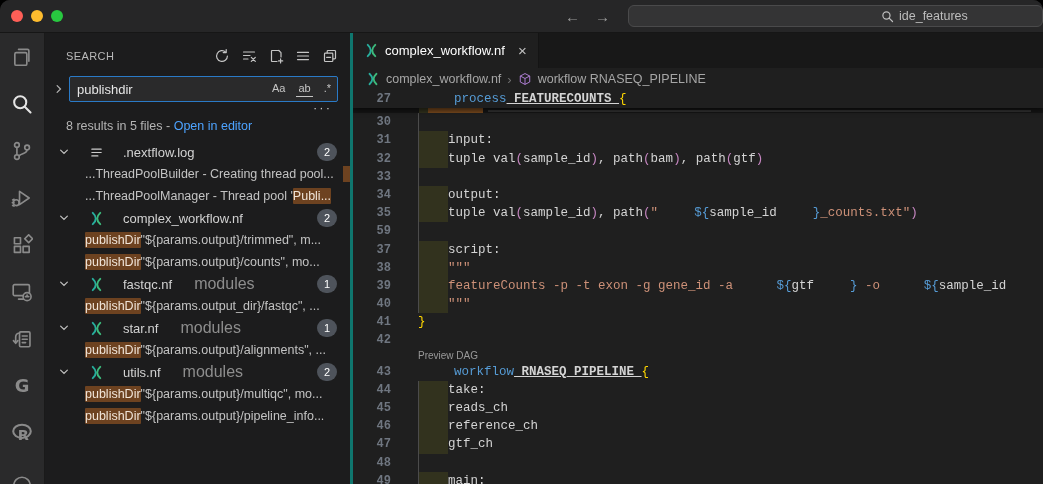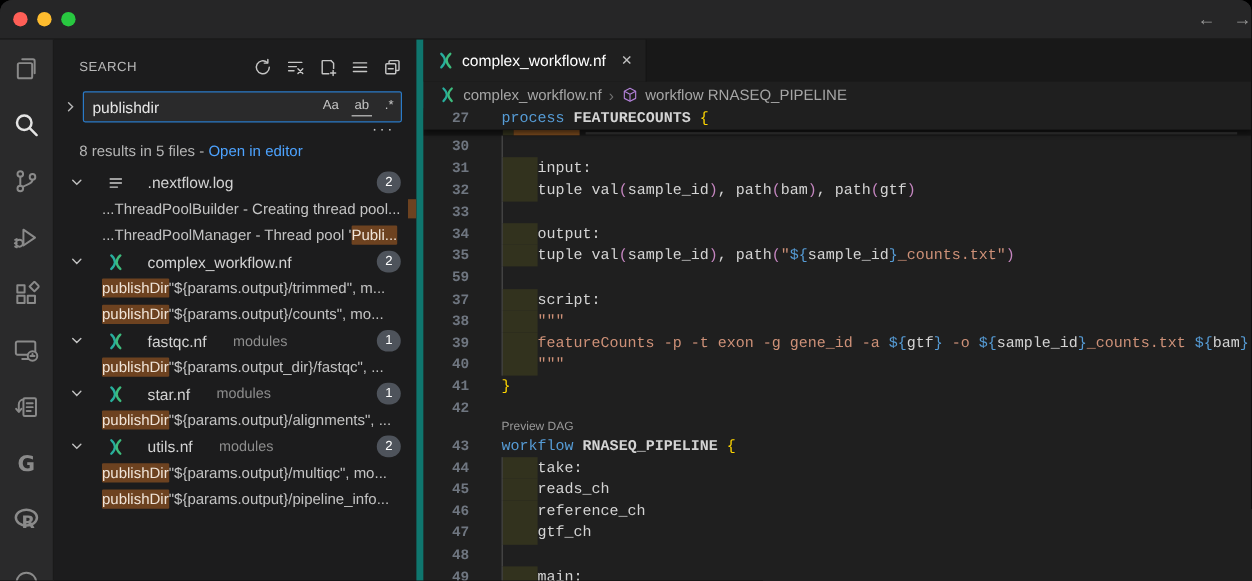--- a/index.html
+++ b/index.html
@@ -19,21 +19,21 @@
   
   .main{display:flex;height:451px;}
 
   
   .activitybar{width:45px;background:#2a2a2b;flex:none;display:flex;flex-direction:column;overflow:hidden;border-right:1px solid #1a1a1a;box-sizing:border-box;}
   .ab-item{height:47px;display:flex;align-items:center;justify-content:center;color:#8a8a8a;flex:none;}
   .ab-item.active{color:#e4e4e4;}
   .ab-item .ic svg{width:22px;height:22px;display:block;}
 
   
-  .sidebar{width:308px;flex:none;background:#1c1c1d;border-right:6px solid #0f766e;box-sizing:border-box;display:flex;flex-direction:column;overflow:hidden;}
+  .sidebar{width:308px;flex:none;background:#1c1c1d;border-right:3px solid #0f766e;box-sizing:border-box;display:flex;flex-direction:column;overflow:hidden;}
   .sp-header{display:flex;align-items:center;padding:13px 10px 6px 21px;}
   .sp-title{font-size:11px;letter-spacing:.4px;color:#b9b9b9;}
   .sp-actions{margin-left:auto;display:flex;gap:7px;}
   .sp-action{width:20px;height:20px;display:flex;align-items:center;justify-content:center;color:#c5c5c5;border-radius:4px;background:none;border:none;padding:0;}
   .sp-action svg{width:16px;height:16px;display:block;}
   .sp-searchrow{display:flex;align-items:flex-start;padding:4px 12px 0 8px;gap:4px;}
   .toggle-replace{color:#b5b5b5;margin-top:7px;}
   .toggle-replace svg{width:12px;height:12px;display:block;}
   .searchbox{flex:1;height:26px;background:#2a2a2b;border:1px solid #2a7ac7;border-radius:2px;box-sizing:border-box;
     display:flex;align-items:center;padding:0 4px 0 7px;}
@@ -47,21 +47,21 @@
 
   
   .results{margin-top:4px;flex:1;overflow:hidden;}
   .row{height:22px;display:flex;align-items:center;font-size:13px;white-space:nowrap;overflow:hidden;position:relative;}
   .row-file{padding-left:13px;gap:19px;}
   .row-file .twisty{color:#c0c0c0;flex:none;}
   .row-file .twisty svg{width:12px;height:12px;display:block;}
   .row-file .ic{flex:none;display:flex;}
   .row-file .ic svg{width:15px;height:15px;display:block;}
   .fname{color:#d2d2d2;}
-  .fdesc{color:#8d8d8d;font-size:12px;margin-left:3px;}
+  .fdesc{color:#8d8d8d;font-size:16px;margin-left:3px;}
   .badge{margin-left:auto;margin-right:13px;background:#4e535b;color:#fff;font-size:11px;min-width:12px;height:18px;
     border-radius:10px;display:flex;align-items:center;justify-content:center;padding:0 4px;flex:none;}
   .row-match{padding-left:40px;color:#c3c3c3;font-size:12.5px;}
   .row-match .hl{background:var(--match-hl);color:#f0e4d8;border-radius:1px;padding:1px 0;}
   .row-match .hl-block{position:absolute;right:0;top:3px;bottom:3px;width:7px;background:var(--match-hl);}
 
   
   .editor{flex:1;display:flex;flex-direction:column;overflow:hidden;background:#1f1f1f;}
   .tabbar{height:35px;background:#181818;display:flex;flex:none;}
   .tab{background:#1f1f1f;display:flex;align-items:center;gap:6px;padding:0 11px;border-right:1px solid #141414;color:#fff;font-size:13px;}
@@ -71,23 +71,23 @@
   .breadcrumb .ic svg{width:14px;height:14px;display:block;}
   .bc-sep{color:#707070;font-size:13px;}
 
   .code-wrap{flex:1;overflow:hidden;position:relative;font-family:"Liberation Mono",monospace;font-size:12.5px;}
   .code-line{display:flex;height:18.2px;line-height:18.2px;}
   .ln{width:65px;flex:none;text-align:right;padding-right:27px;box-sizing:border-box;color:#6f7680;font-size:12px;font-weight:bold;}
   .lc{flex:1;position:relative;white-space:pre;color:var(--c-pl);}
   .lc.guide::before{content:"";position:absolute;left:0;top:0;bottom:0;border-left:1px solid #4b4b4b;}
   .lc.block::after{content:"";position:absolute;left:1px;top:0;bottom:0;width:29px;background:#32321e;z-index:0;}
   .lc span{position:relative;z-index:1;}
-  .c-kw{color:var(--c-kw);}
+  .c-kw{color:var(--c-kw);margin-left:36px;}
   .c-pl{color:var(--c-pl);}
-  .c-plb{color:var(--c-pl);font-weight:bold;}
+  .c-plb{color:var(--c-pl);font-weight:bold;text-decoration:underline;}
   .c-str{color:var(--c-str);}
   .c-yb{color:var(--c-yb);}
   .c-pr{color:var(--c-pr);}
   .sticky{position:relative;background:#1f1f1f;box-shadow:0 3px 5px rgba(0,0,0,.55);z-index:5;}
   .clip-strip{height:5px;background:#161616;position:relative;overflow:hidden;}
   .clip-strip .olive{position:absolute;left:66px;top:0;bottom:0;width:9px;background:#32321e;}
   .clip-strip .orange{position:absolute;left:75px;top:0;bottom:0;width:55px;background:#7a4a1e;}
   .clip-strip .dim{position:absolute;left:135px;right:12px;top:2px;height:1.5px;background:#333;}
   .codelens{height:13px;line-height:12px;padding-left:65px;font-family:"Liberation Sans",sans-serif;font-size:10px;color:var(--c-lens);}
 </style>
@@ -99,20 +99,29 @@
   <div class="titlebar">
     <div class="traffic">
       <span class="tl" style="background: rgb(255, 95, 87);"></span>
       <span class="tl" style="background: rgb(254, 188, 46);"></span>
       <span class="tl" style="background: rgb(40, 200, 64);"></span>
     </div>
     <div class="nav">
       <span>←</span>
       <span>→</span>
     </div>
+    <div class="cmdbox">
+      <span class="ic">
+          <svg viewBox="0 0 16 16" fill="none" stroke="currentColor" stroke-width="1.5" stroke-linecap="round">
+            <circle cx="6.7" cy="6.7" r="4.4"></circle>
+            <path d="M10 10l4.2 4.2"></path>
+          </svg>
+        </span>
+      <span>ide_features</span>
+    </div>
   </div>
 
   <div class="main">
 
     <div class="activitybar" id="activity-bar">
         <div class="ab-item">
           <span class="ic">
             <svg viewBox="0 0 16 16" fill="none" stroke="currentColor" stroke-width="1.2" stroke-linecap="round" stroke-linejoin="round">
               <path d="M5.5 2.5h6.5a1 1 0 0 1 1 1V11"></path>
               <rect x="2.8" y="4.8" width="8.7" height="9.2" rx="1"></rect>

